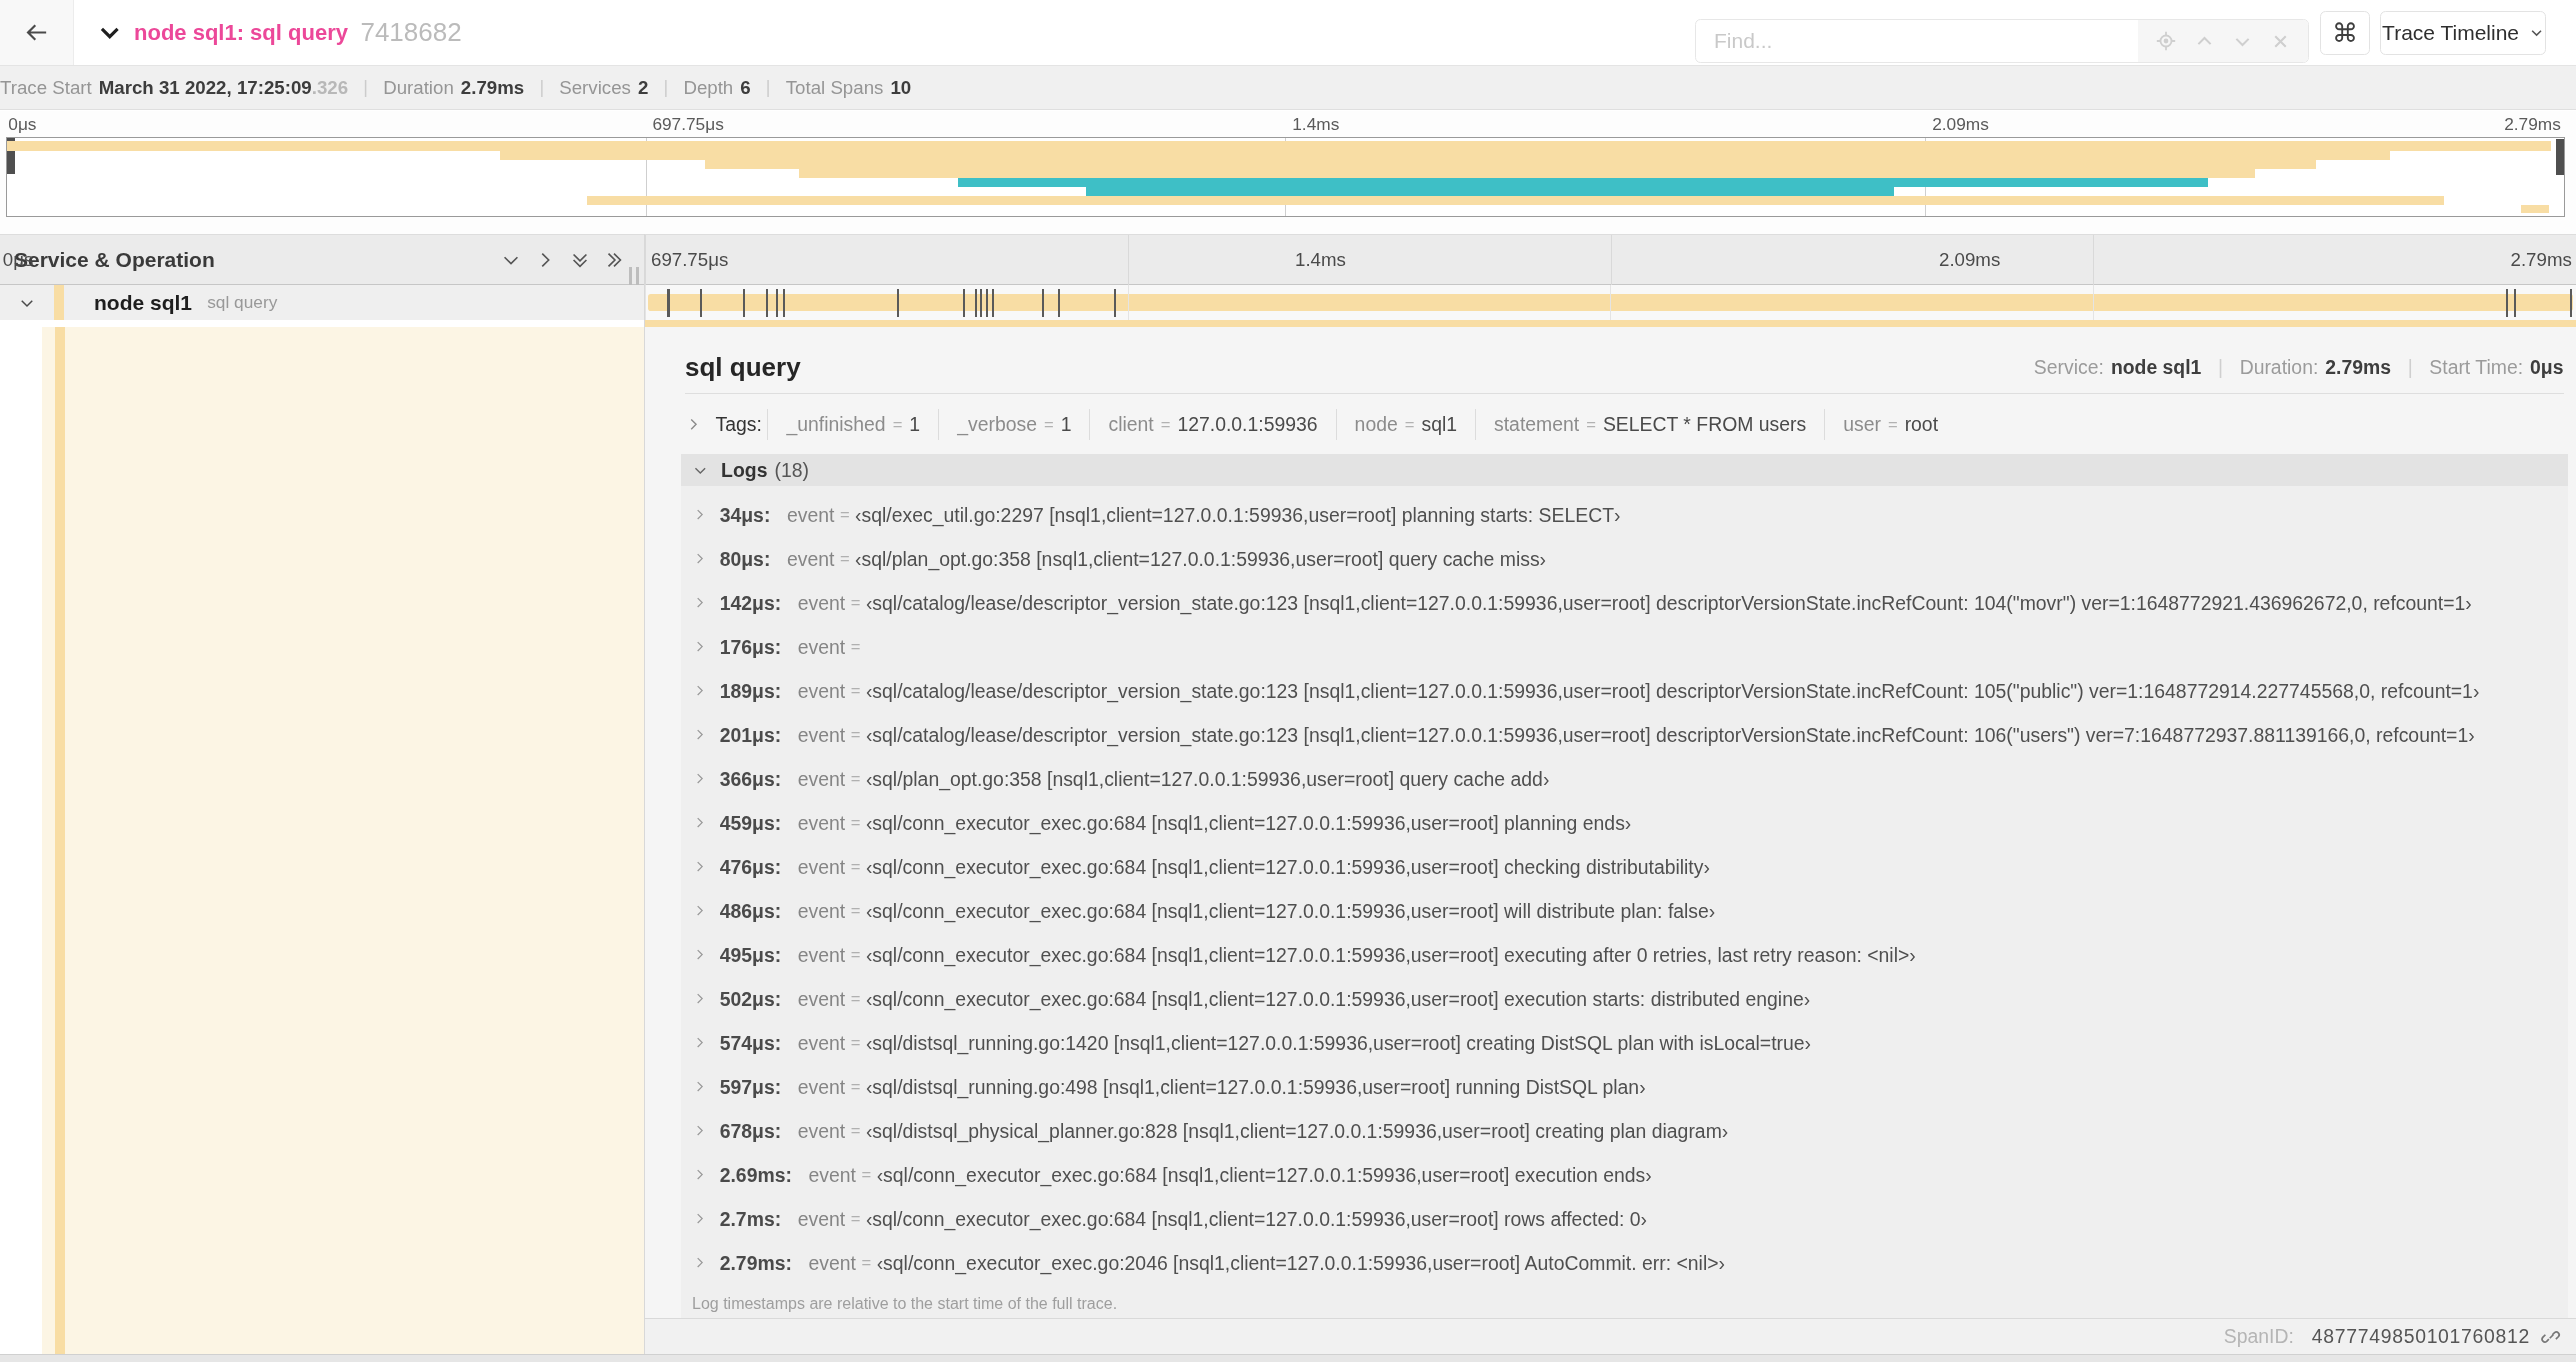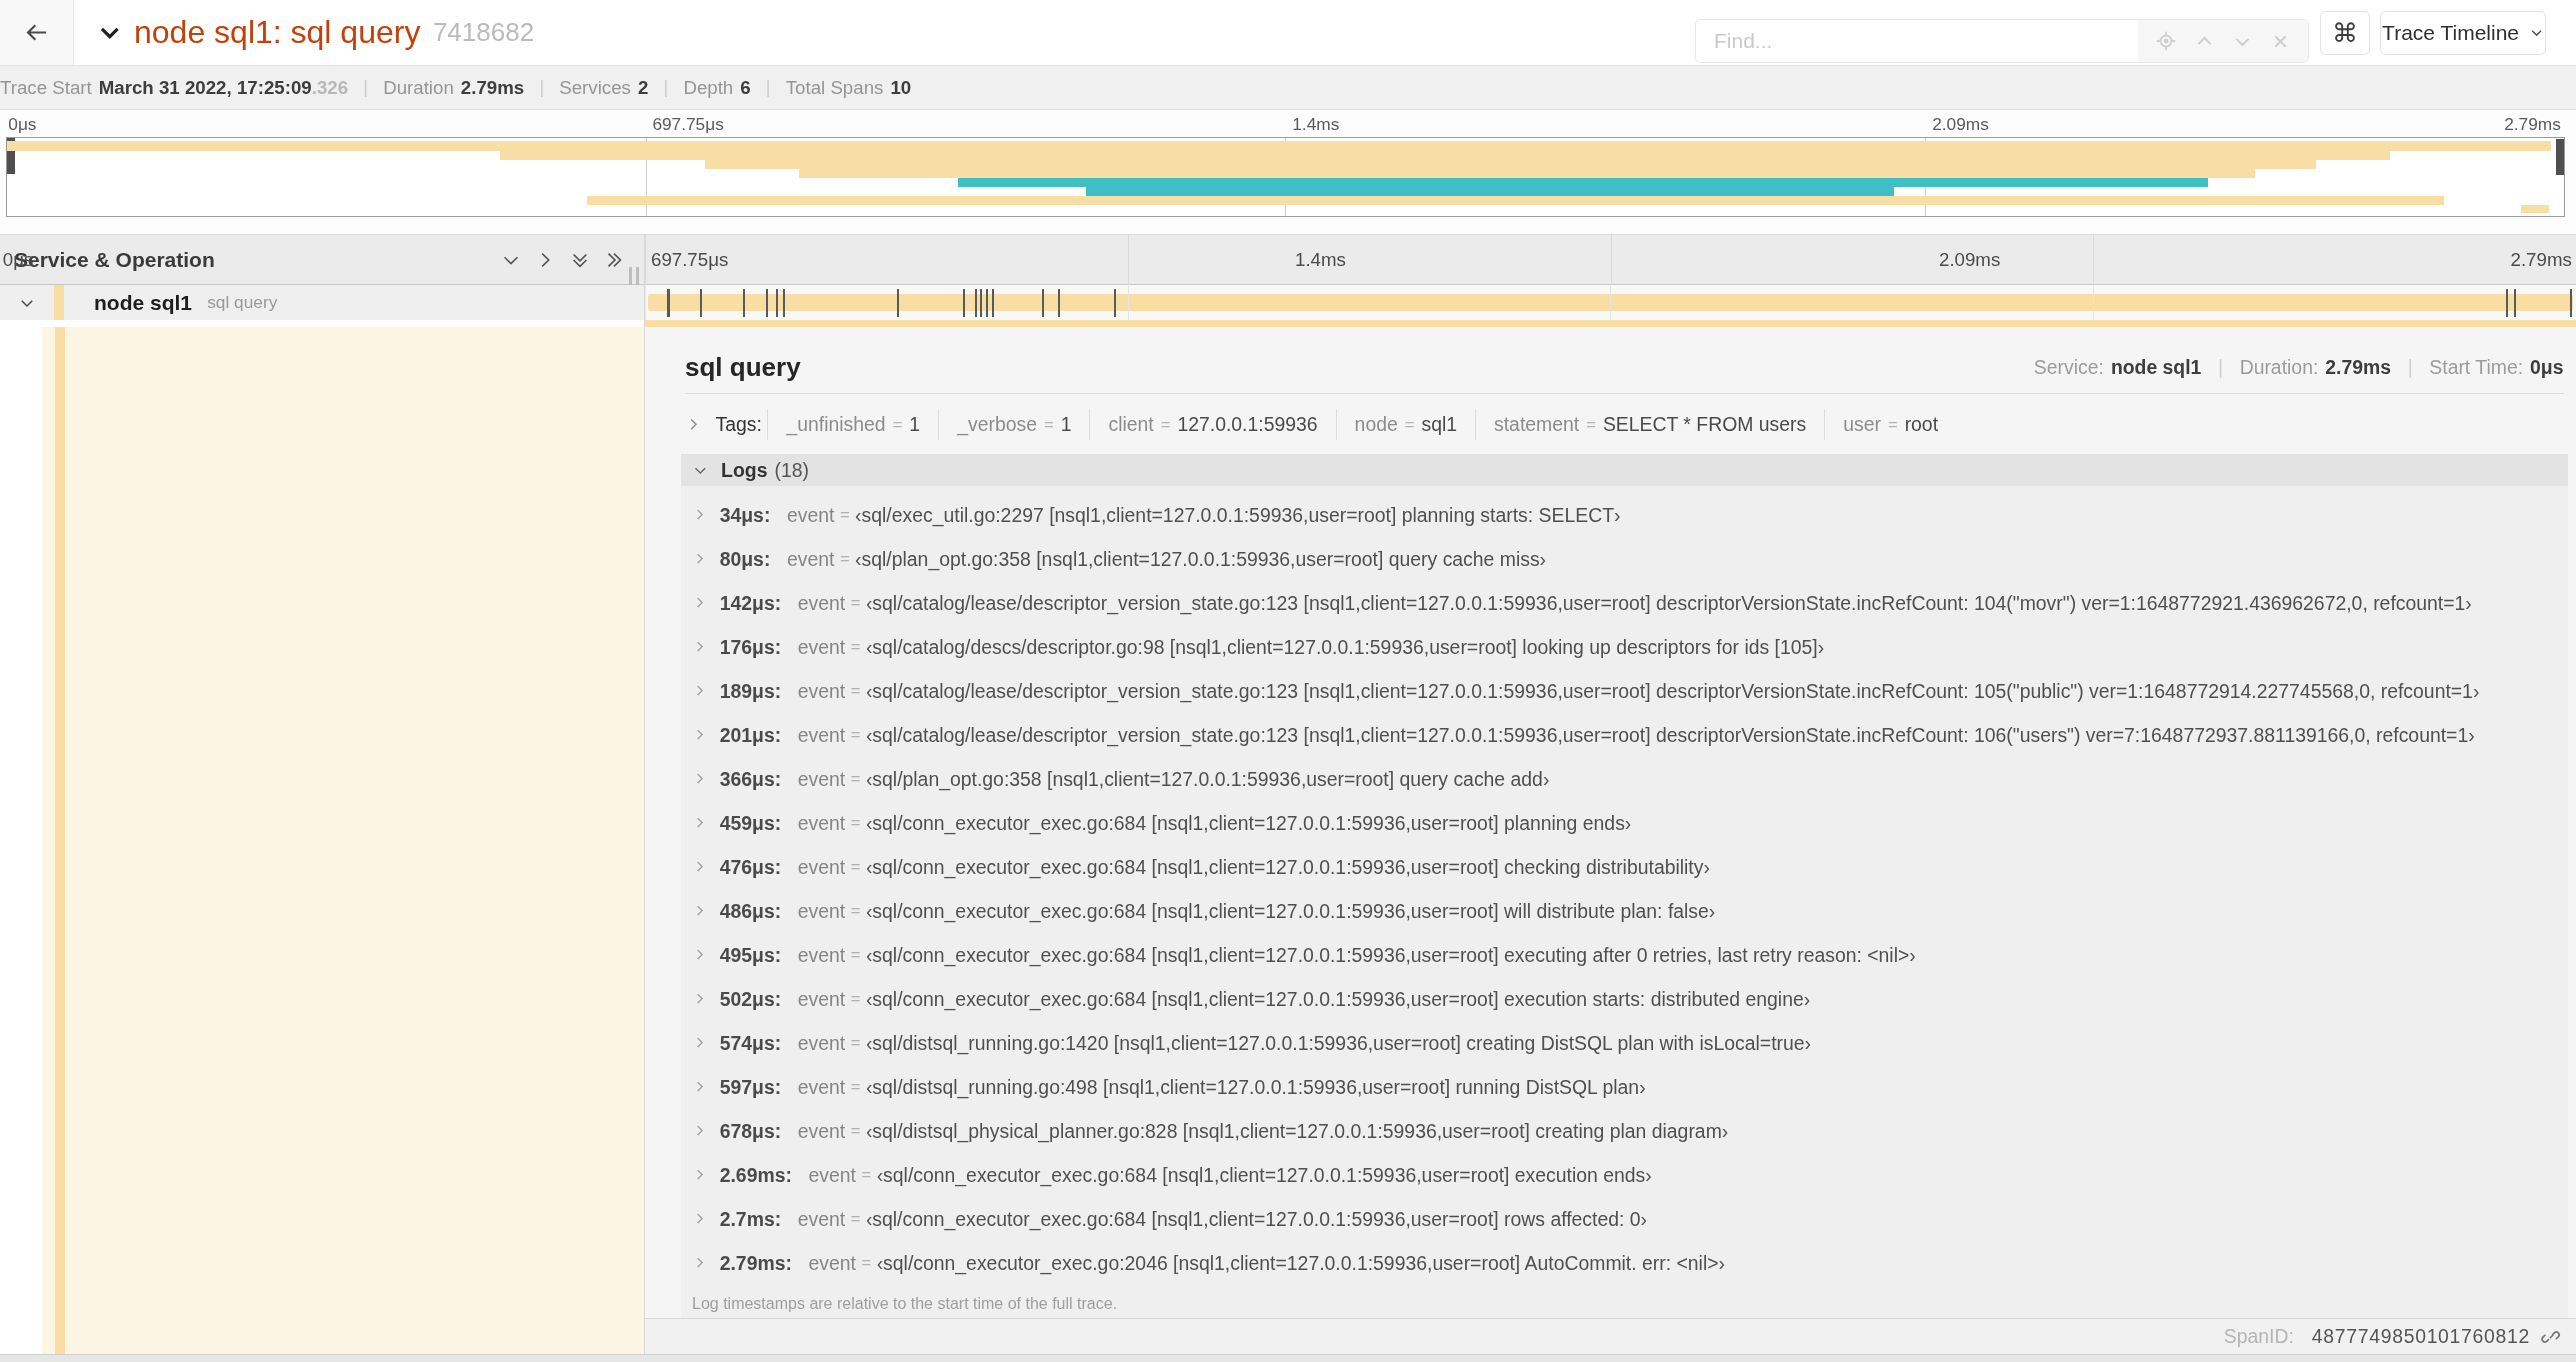--- a/index.html
+++ b/index.html
@@ -8,21 +8,21 @@
          font-family:"Liberation Sans", sans-serif; overflow:hidden; color:#333; }
 
   
   .topbar { position:absolute; left:0; top:0; width:2576px; height:66px; background:#fff;
             border-bottom:1.4px solid #E4E4E4; }
   .back-btn { position:absolute; left:0; top:0; width:74px; height:65px; background:#F8F8F8;
               border-right:1.4px solid #ECECEC; display:flex; align-items:center; justify-content:center;
               font-size:30.5px; color:#4A4A4A; cursor:pointer; }
   .title-wrap { position:absolute; left:98px; top:0; height:65px; display:flex; align-items:center; gap:12.5px; }
   .title-chevron { color:#1F1F1F; display:flex; }
-  .trace-title { font-size:32px; font-weight:normal; color:#c2410c; }
+  .trace-title { font-size:22px; font-weight:bold; color:#ec4899; }
   .trace-id { font-size:26px; color:#BBBBBB; }
   .find-box { position:absolute; left:1695px; top:19px; width:614px; height:44px; background:#fff;
               border:1.4px solid #E7E7E7; border-radius:5.5px; display:flex; overflow:hidden; }
   .find-input { flex:1; border:none; outline:none; font-size:21px; color:#555; padding-left:18px;
                 font-family:"Liberation Sans", sans-serif; background:transparent; }
   .find-input::placeholder { color:#C9C9C9; }
   .find-tools { width:170px; background:#F6F6F6; display:flex; align-items:center; justify-content:space-evenly;
                 color:#CFCFCF; font-size:21px; }
   .find-tools .tool { cursor:pointer; display:flex; align-items:center; }
   .cmd-btn { position:absolute; left:2320px; top:11px; width:50px; height:44px; border:1.4px solid #E3E3E3;
@@ -421,21 +421,20 @@
         </div>
         <div class="log-row">
           <span class="chevron">
             <svg class="ic" width="15.2" height="15.2" viewBox="0 0 24 24" fill="none" stroke="#999" stroke-width="2">
               <path d="M9 5l7 7-7 7"></path>
             </svg>
           </span>
           <span class="log-time">176μs:</span>
           <span class="log-key">event</span>
           <span class="log-eq">=</span>
-          <span class="log-val">‹sql/catalog/descs/descriptor.go:98 [nsql1,client=127.0.0.1:59936,user=root] looking up descriptors for ids [105]›</span>
         </div>
         <div class="log-row">
           <span class="chevron">
             <svg class="ic" width="15.2" height="15.2" viewBox="0 0 24 24" fill="none" stroke="#999" stroke-width="2">
               <path d="M9 5l7 7-7 7"></path>
             </svg>
           </span>
           <span class="log-time">189μs:</span>
           <span class="log-key">event</span>
           <span class="log-eq">=</span>

